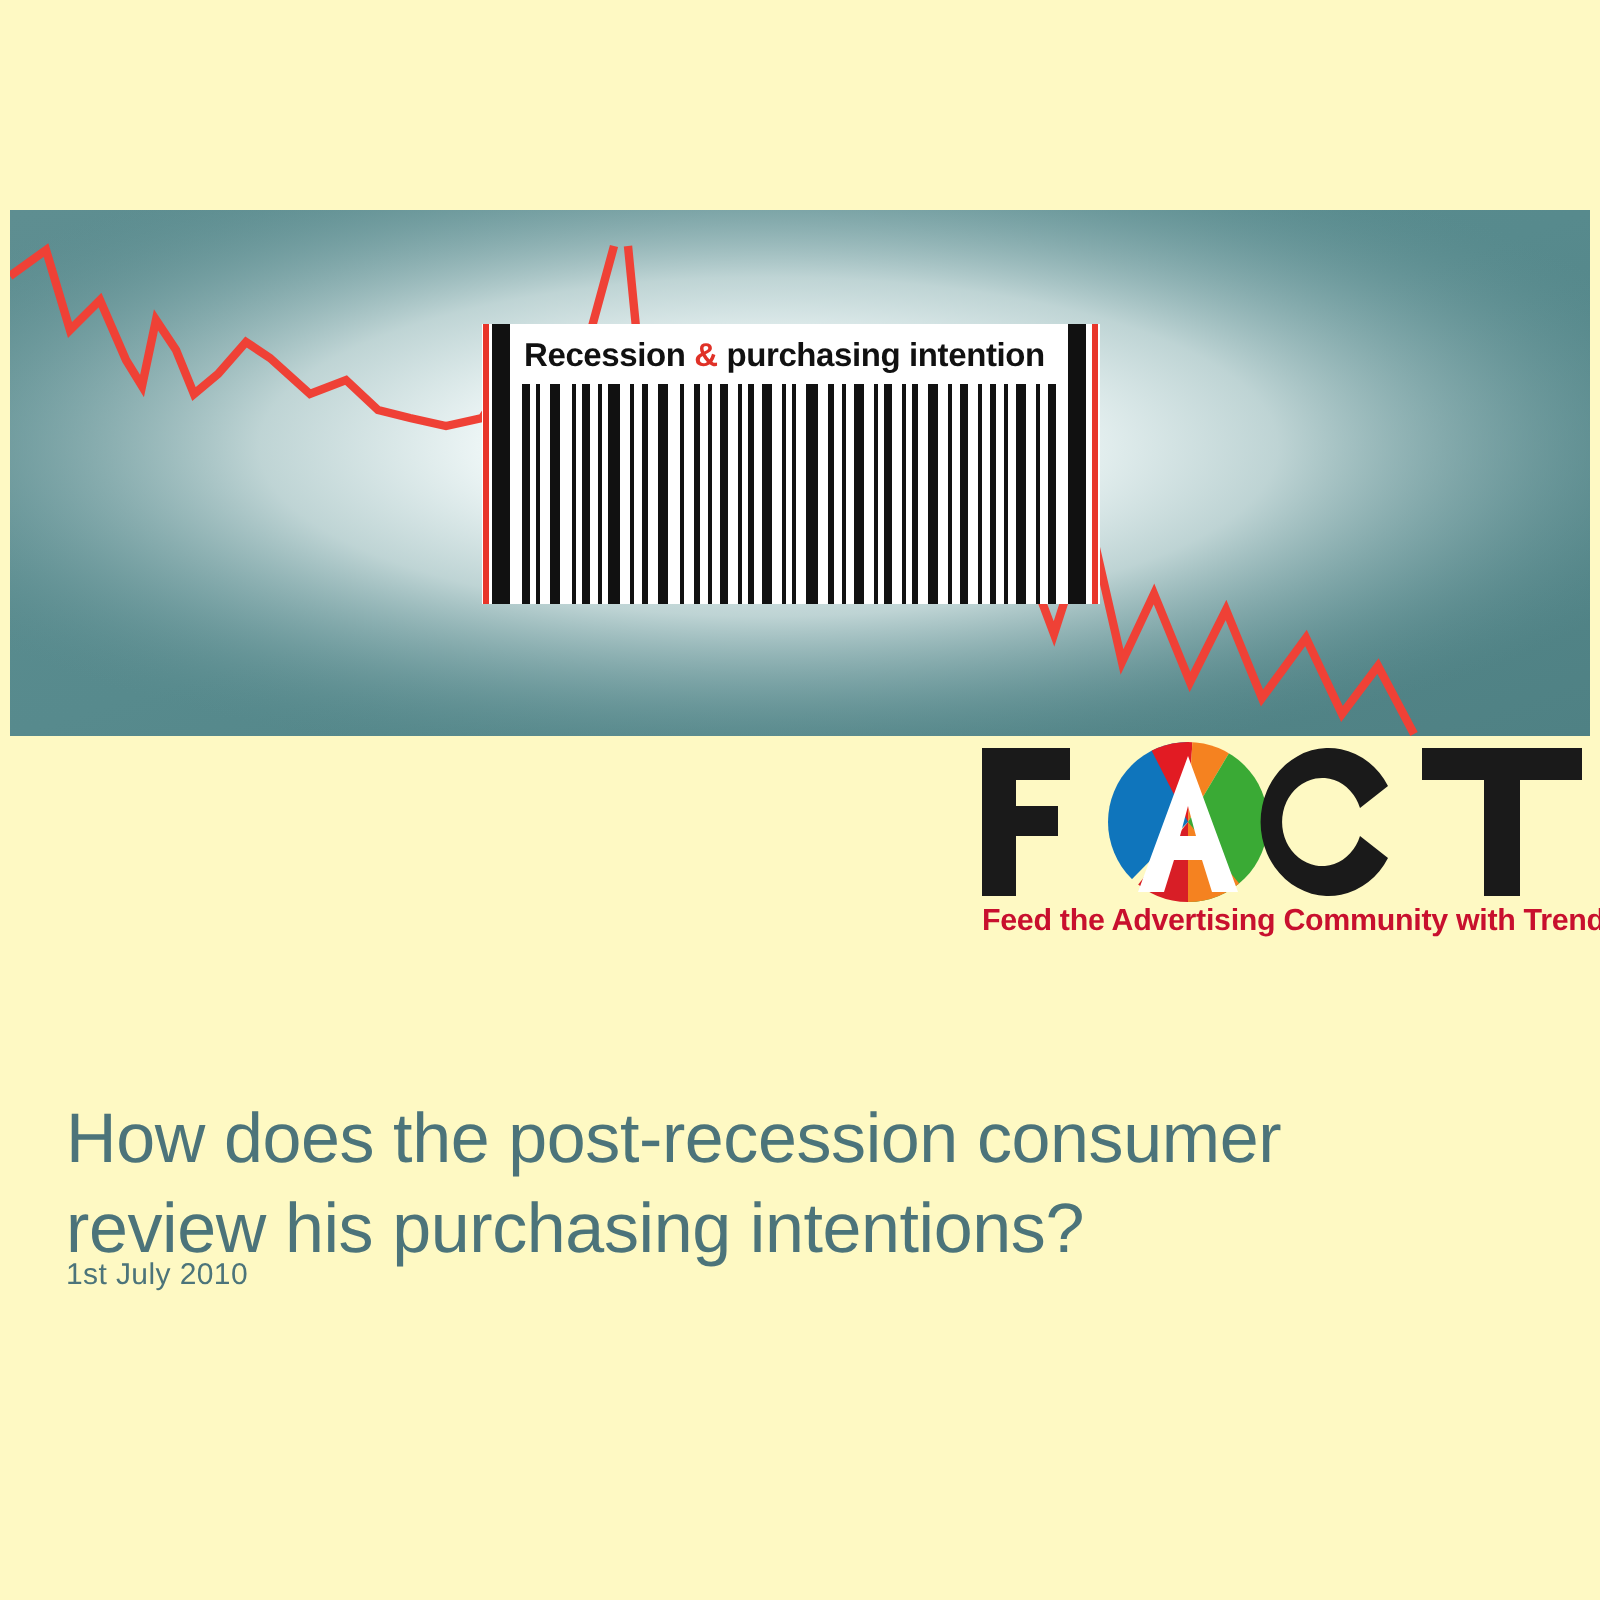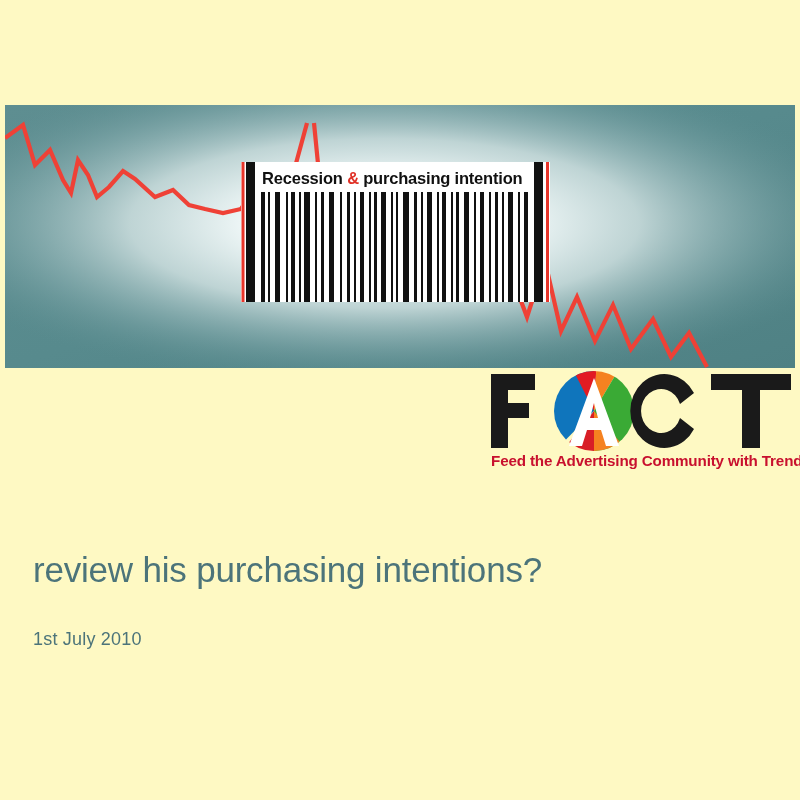--- a/index.html
+++ b/index.html
@@ -118,21 +118,21 @@
   .headline-line {
     display: block;
     white-space: nowrap;
   }
 
   .subdate {
     position: absolute;
     left: 33px;
     top: 629px;
     font-family: "Liberation Sans", sans-serif;
-    font-size: 18px;
+    font-size: 15px;
     font-weight: normal;
     color: #4c747a;
     letter-spacing: 0.2px;
     white-space: nowrap;
   }
 </style>
 </head>
 <body>
 
 <div class="slide">
@@ -262,18 +262,19 @@
 
       <g fill="#1a1a1a">
         <rect x="222" y="4" width="80" height="16"></rect>
         <rect x="253" y="4" width="18" height="74"></rect>
       </g>
     </svg>
     <div class="logo-tagline">Feed the Advertising Community with Trends</div>
   </div>
 
   <h1 class="headline">
+    <span class="headline-line">How does the post-recession consumer</span>
     <span class="headline-line">review his purchasing intentions?</span>
   </h1>
 
   <div class="subdate">1st July 2010</div>
 
 </div>
 
 </body></html>

